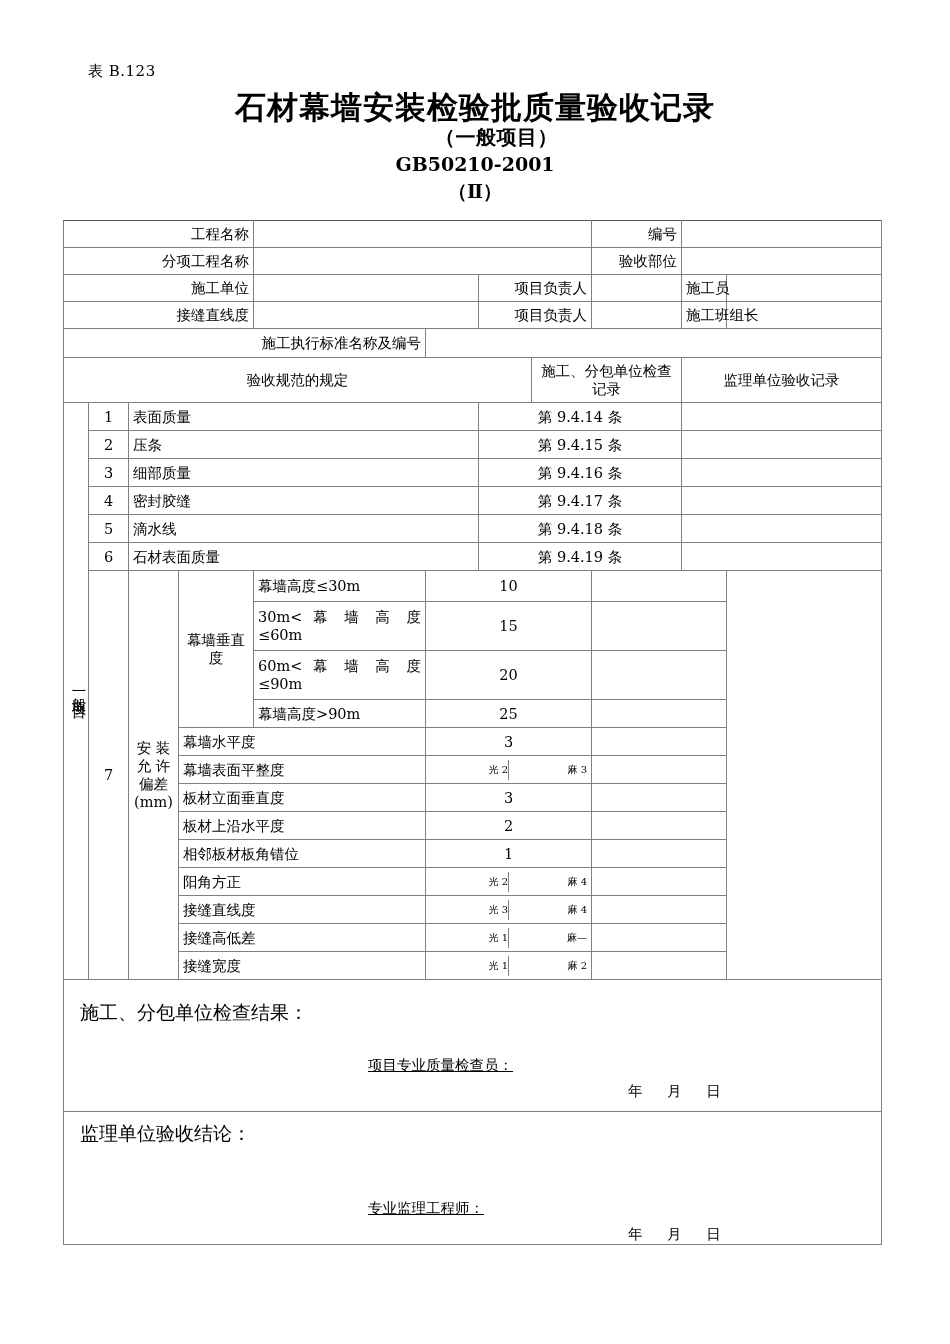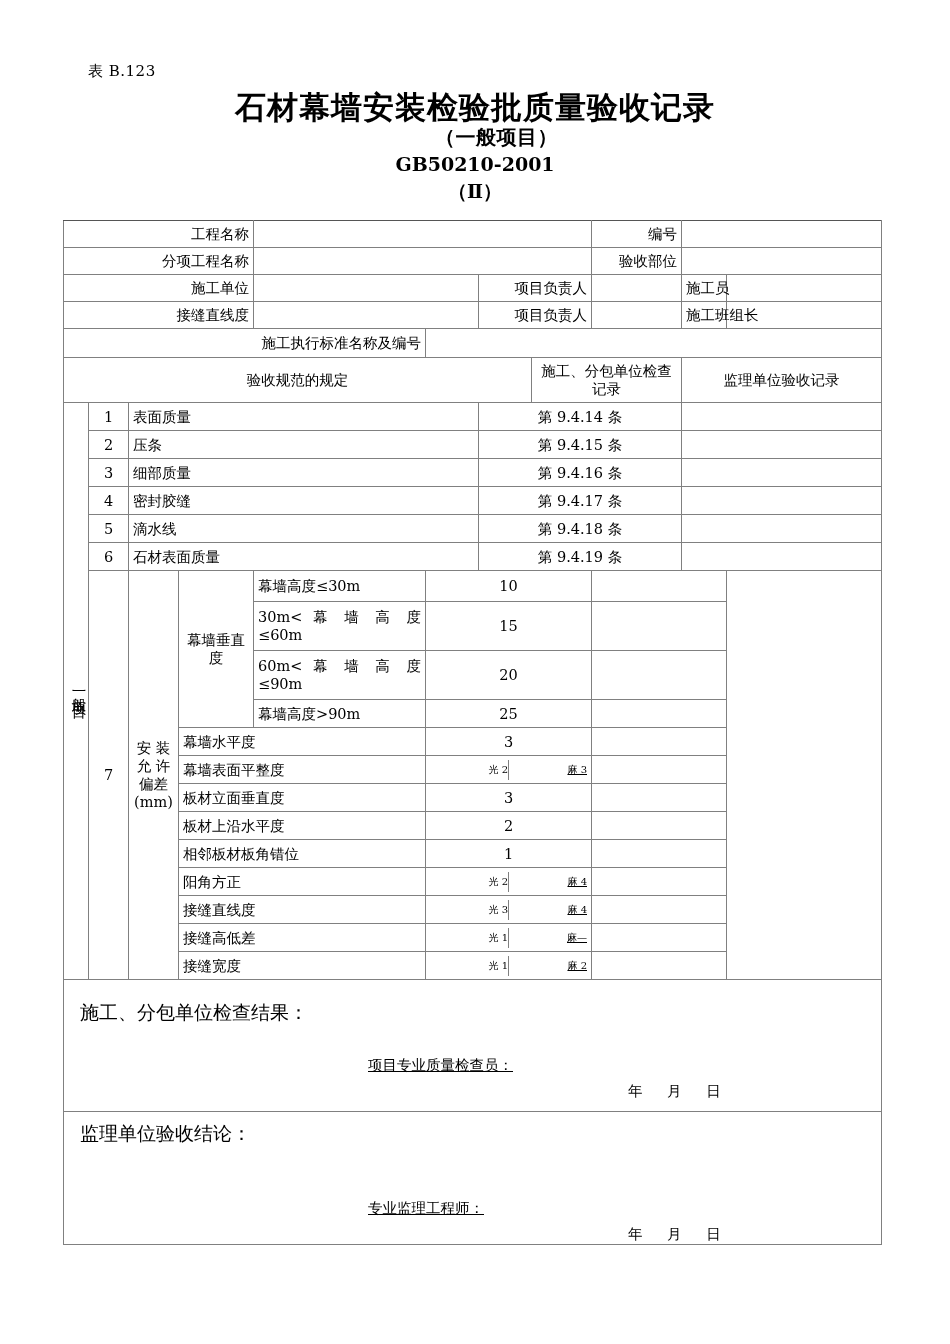--- a/index.html
+++ b/index.html
@@ -142,21 +142,21 @@
     border-collapse: collapse;
     table-layout: fixed;
   }
   .split-tbl td {
     border: 0;
     border-right: 1px solid #808080;
     text-align: right;
     font-size: 10px;
     padding: 1px 0;
   }
-  .split-tbl td:last-child { border-right: 0; text-decoration: underline; }
+  .split-tbl td:last-child { border-right: 0; }
 
   
   .blk {
     vertical-align: top;
     padding: 0;
     position: relative;
   }
   .blk-head {
     font-size: 19px;
     padding: 12px 0 0 12px;

